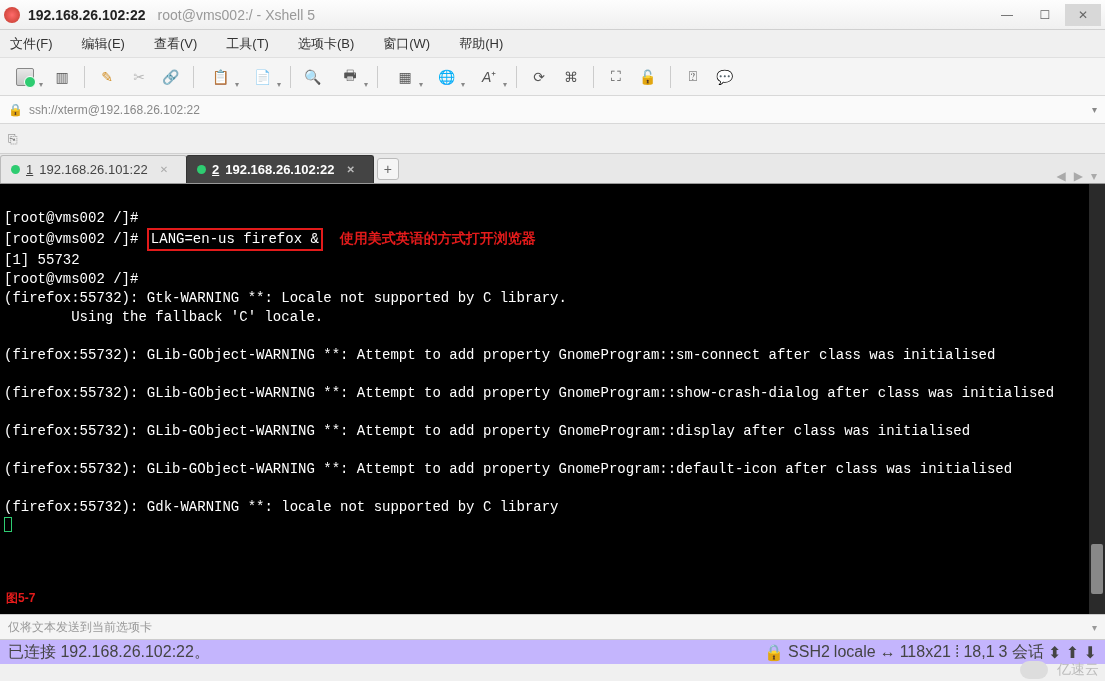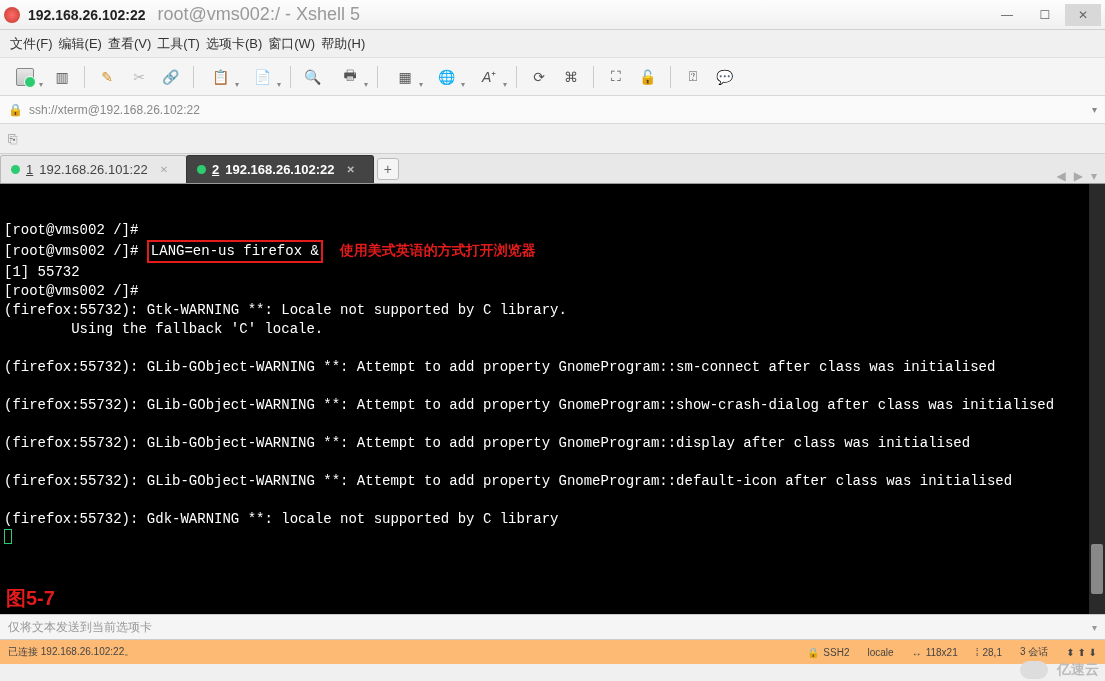--- a/index.html
+++ b/index.html
@@ -26,38 +26,38 @@
   border-radius: 50%;
   margin-right: 8px;
 }
 .titlebar .title-main {
   font-weight: bold;
   font-size: 14px;
   color: #222;
 }
 .titlebar .title-sub {
   color: #999;
-  font-size: 18px;
+  font-size: 14px;
   margin-left: 12px;
 }
 .titlebar .spacer { flex: 1; }
 .winbtn {
   width: 36px; height: 22px;
   display: flex; align-items: center; justify-content: center;
   color: #666;
   margin-left: 2px;
   border: 1px solid transparent;
 }
 .winbtn.close { background: #d8d8d8; }
 .menubar {
   height: 28px;
   display: flex;
   align-items: center;
   padding: 0 10px;
-  gap: 6px;
+  gap: 29px;
   color: #333;
   font-size: 13px;
   border-bottom: 1px solid #e0e0e0;
 }
 .menubar span { cursor: default; }
 .toolbar {
   height: 38px;
   display: flex;
   align-items: center;
   padding: 0 6px;
@@ -153,21 +153,21 @@
   font-size: 14px; color: #666;
   border-radius: 3px;
 }
 .tabnav { margin-left: auto; display: flex; gap: 8px; padding-right: 8px; color: #aaa; font-size: 12px; }
 .terminal {
   background: #000;
   color: #fff;
   font-family: "Consolas", "Courier New", monospace;
   font-size: 14px;
   line-height: 19px;
-  padding: 18px 4px;
+  padding: 6px 4px;
   height: 430px;
   overflow: hidden;
   position: relative;
   white-space: pre-wrap;
   word-break: break-all;
 }
 .terminal .hl-box {
   border: 2px solid #e31b1b;
   padding: 0 2px;
   display: inline-block;
@@ -178,21 +178,21 @@
   width: 8px; height: 15px;
   border: 1px solid #2ecc71;
 }
 .terminal .figlabel {
   color: #e31b1b;
   font-weight: bold;
   position: absolute;
   bottom: 6px;
   left: 6px;
   font-family: "Microsoft YaHei", sans-serif;
-  font-size: 20px;
+  font-size: 12px;
 }
 .vscroll {
   position: absolute;
   right: 0; top: 0; bottom: 0;
   width: 16px;
   background: #2a2a2a;
 }
 .vscroll .thumb {
   position: absolute;
   left: 2px; right: 2px;
@@ -210,34 +210,34 @@
   padding: 0 8px;
   color: #999;
   font-size: 12px;
 }
 .sendbar .drop { margin-left: auto; font-size: 10px; }
 .statusbar {
   height: 24px;
   display: flex;
   align-items: center;
   padding: 0 8px;
-  font-size: 10px;
+  font-size: 16px;
   color: #444;
-  gap: 18px;
-  background: #fdba74;
+  gap: 4px;
+  background: #c4b5fd;
 }
 .statusbar .left { flex: 1; }
 .statusbar .seg { display: flex; align-items: center; gap: 4px; }
 .watermark {
   position: absolute;
   right: 6px; bottom: 2px;
   display: flex; align-items: center; gap: 9px;
   color: #bbb;
   font-size: 14px;
-  font-weight: bold;
+  font-weight: normal;
 }
 .watermark .cloud {
   width: 28px; height: 18px;
   background: #ddd;
   border-radius: 10px;
   position: relative;
 }
 </style>
 </head>
 <body>
@@ -357,21 +357,21 @@
       <span>🔒</span>
       <span>SSH2</span>
     </span>
   <span class="seg">locale</span>
   <span class="seg">
       <span>↔</span>
       <span>118x21</span>
     </span>
   <span class="seg">
       <span>⁞</span>
-      <span>28,1</span>
+      <span>18,1</span>
     </span>
   <span class="seg">3 会话</span>
   <span class="seg">⬍  ⬆  ⬇</span>
 </div>
 
 <div class="watermark">
   <div class="cloud"></div>
   <span>亿速云</span>
 </div>
 

